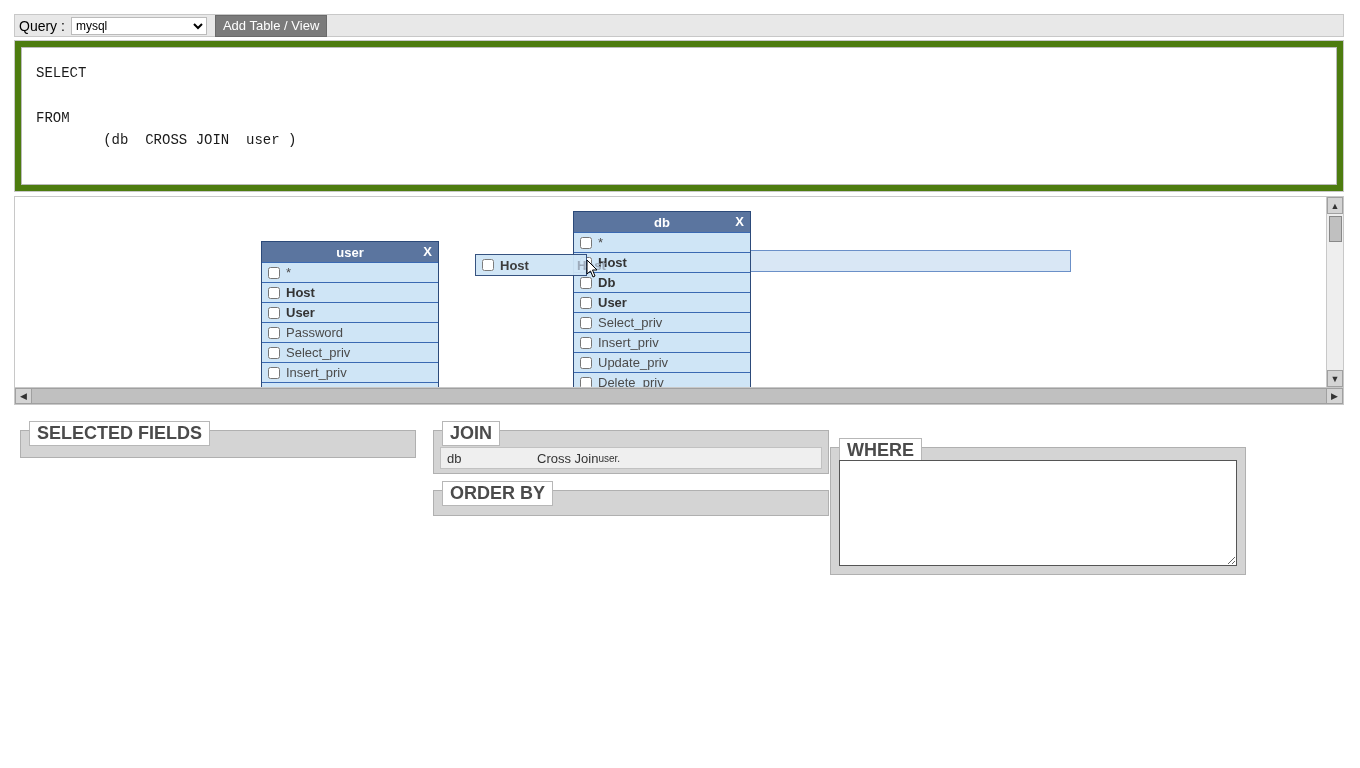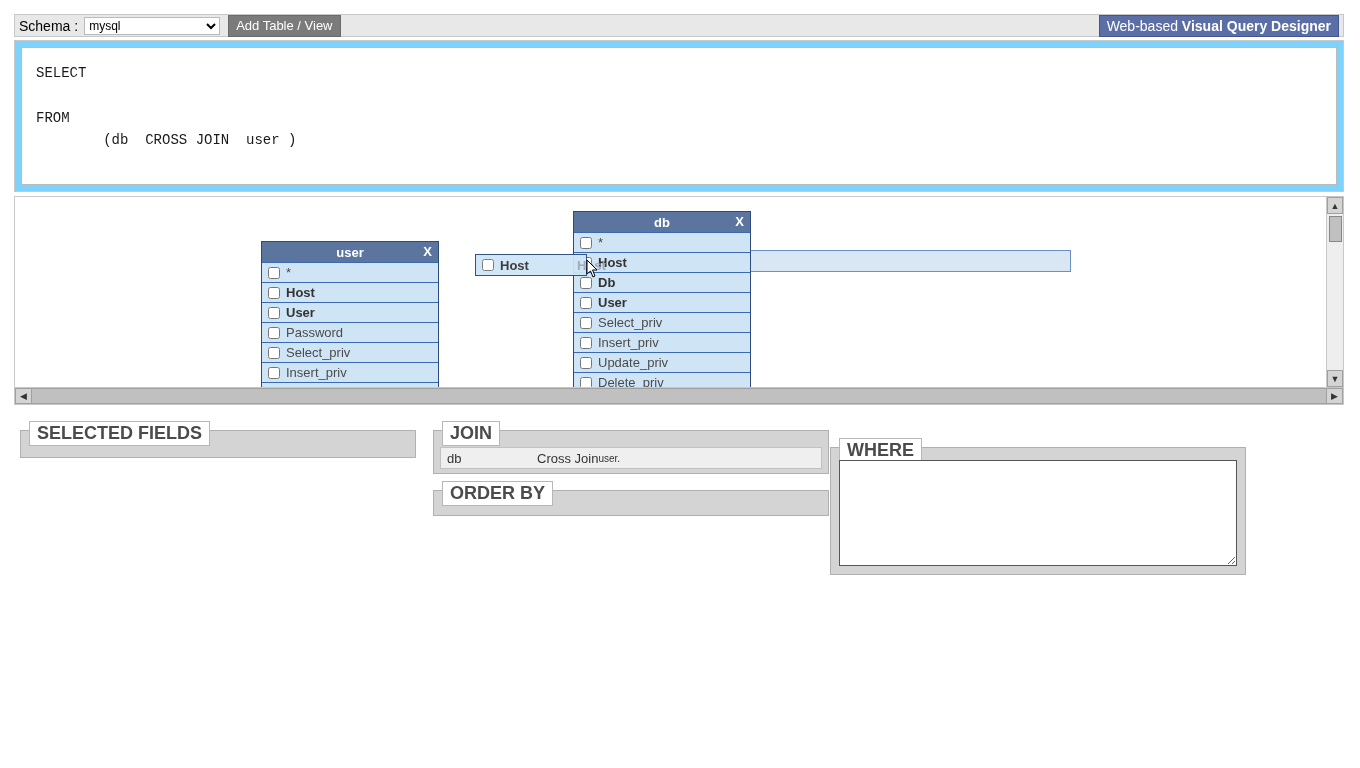--- a/index.html
+++ b/index.html
@@ -53,21 +53,21 @@
     font-size: 14px;
     border: 1px solid #3f5594;
   }
   .brand b { font-weight: bold; }
   .brand span.light { font-weight: normal; }
 
   .sql-panel {
     position: absolute;
     left: 14px; top: 40px;
     width: 1330px; height: 152px;
-    background: #7dd3fc;
+    background: #4d7c0f;
     border: 1px solid #c8c8c8;
     padding: 6px;
   }
   .sql-inner {
     width: 100%; height: 100%;
     background: #fff;
     border: 1px solid #bbb;
     padding: 14px 14px;
     font-family: "Courier New", monospace;
     font-size: 14px;
@@ -239,29 +239,25 @@
     resize: both;
     font-family: Arial;
     font-size: 12px;
     padding: 2px;
   }
 </style>
 </head>
 <body>
 
 <div class="topbar">
-  <span class="schema-label">Schema :</span>
+  <span class="schema-label">Query :</span>
   <select class="schema-select">
     <option>mysql</option>
   </select>
   <button class="add-table-btn">Add Table / View</button>
-  <div class="brand">
-    <span class="light">Web-based</span>
-    <b>Visual Query Designer</b>
-  </div>
 </div>
 
 <div class="sql-panel">
   <div class="sql-inner">SELECT
 
 FROM
         (db  CROSS JOIN  user )</div>
 </div>
 
 <div class="canvas">

